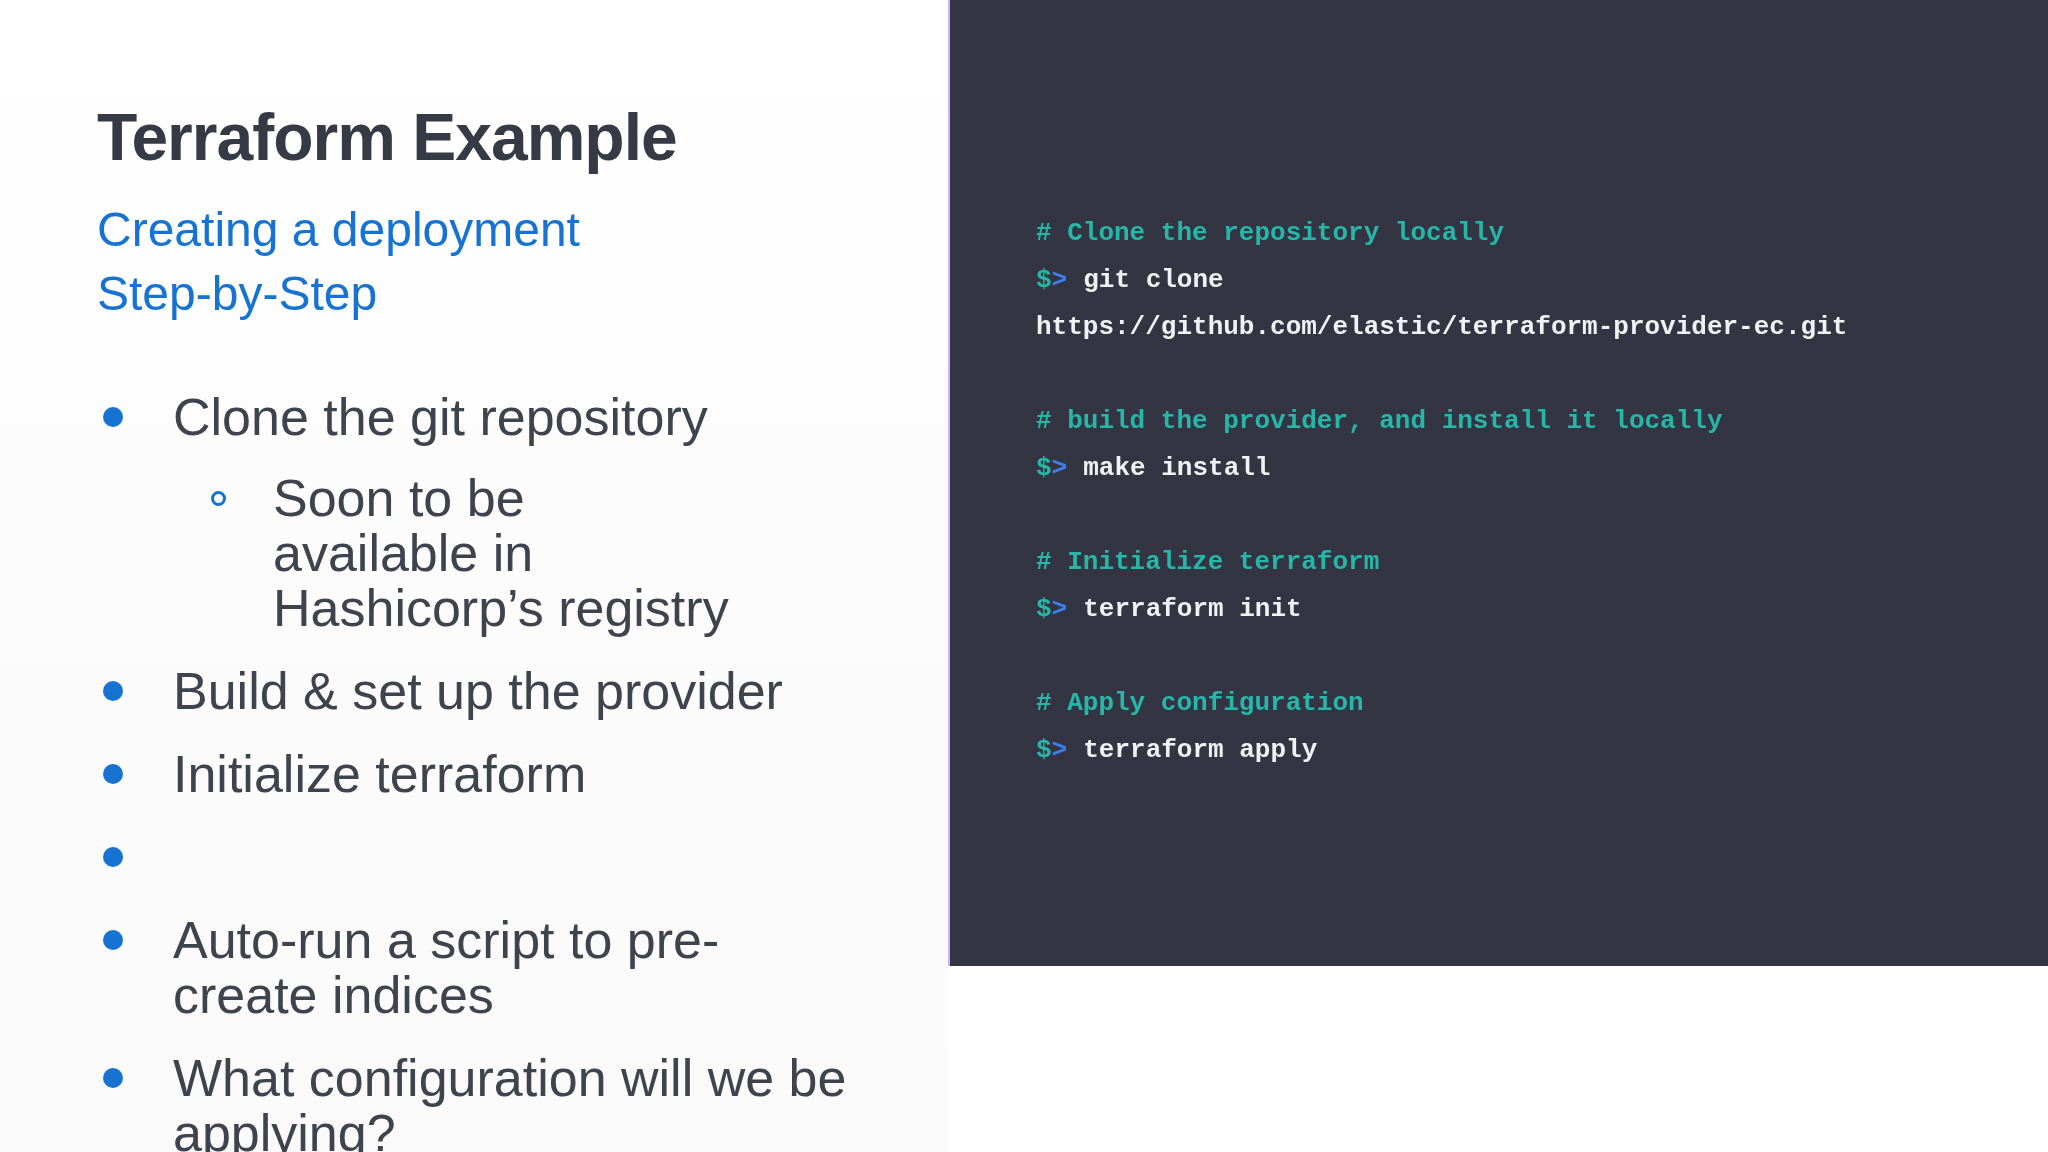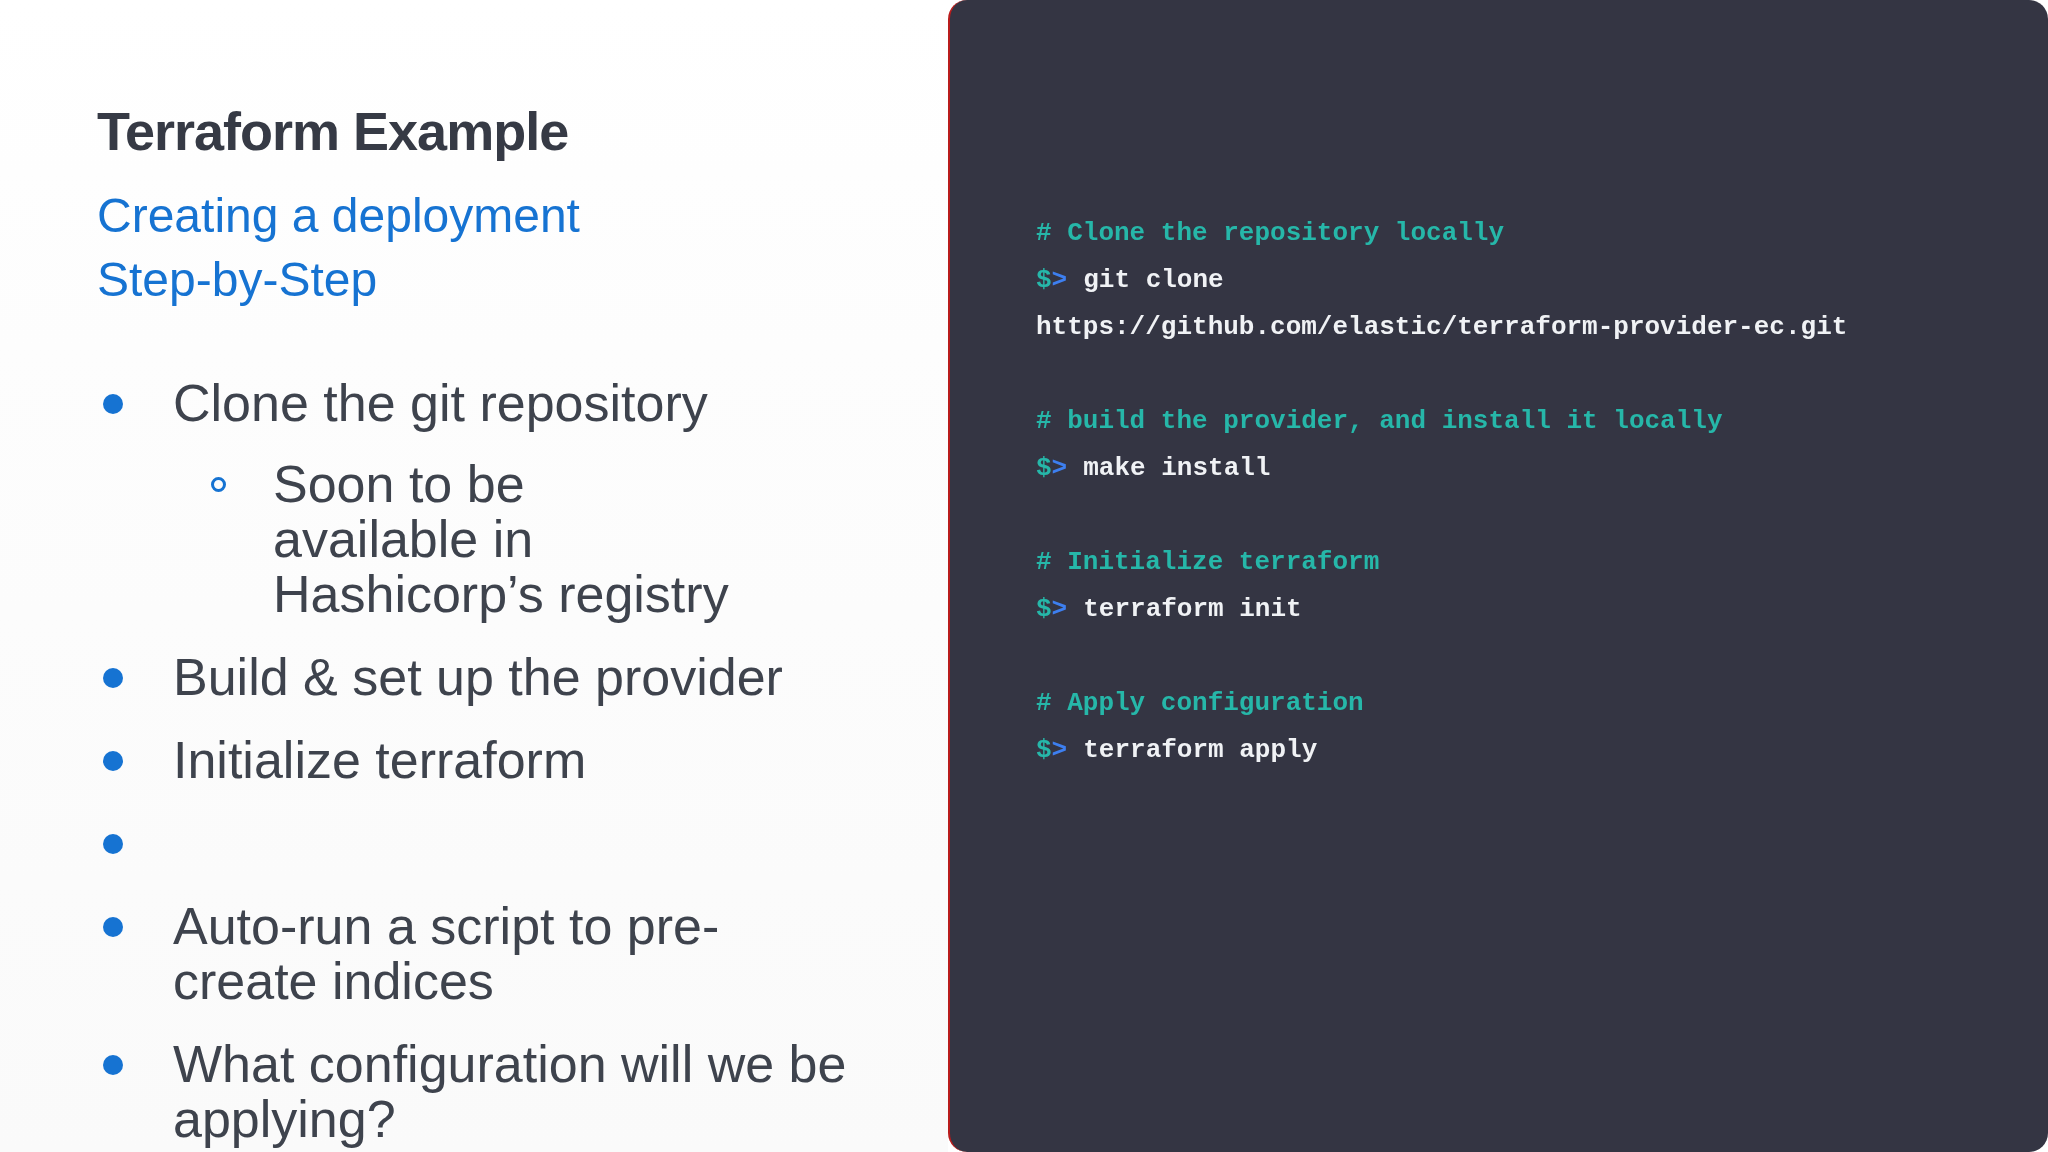--- a/index.html
+++ b/index.html
@@ -16,21 +16,21 @@
   body{font-family:"Liberation Sans", sans-serif;overflow:hidden;}
   .slide{width:2048px;height:1152px;display:flex;flex-direction:row;}
 
   
   .left-panel{
     width:948px;height:1152px;flex:0 0 948px;
     background:linear-gradient(180deg,#ffffff 0%,#fdfdfd 30%,#fafafa 100%);
     padding:100px 40px 0 97px;
   }
   .title{
-    font-size:54px;font-weight:700;letter-spacing:-1px;
+    font-size:66px;font-weight:700;letter-spacing:-1px;
     color:var(--title_dark,#363a45);line-height:1.15;
   }
   .subtitle{
     margin-top:22px;font-size:48px;font-weight:400;
     color:var(--accent_blue,#1673d2);line-height:64px;max-width:560px;
   }
   ul.bullets{margin-top:64px;list-style:none;}
   ul.bullets > li{display:flex;align-items:flex-start;margin-bottom:28px;}
   .marker{flex:0 0 76px;display:flex;align-items:center;height:55px;}
   .dot{
@@ -45,25 +45,24 @@
   ul.sublist > li{display:flex;align-items:flex-start;}
   .marker.sub{flex:0 0 64px;margin-left:36px;}
   .circle{
     width:15px;height:15px;border-radius:50%;
     border:3px solid var(--accent_blue,#1673d2);background:transparent;margin-left:2px;
   }
   .btext.sub{max-width:470px;}
 
   
   .right-panel{
-    flex:1;height:1152px;
+    flex:1;height:966px;
     background:var(--panel_dark,#343543);
-    border-left:2px solid #b91c1c;
+    border-left:2px solid #c4b5fd;
     padding:210px 30px 0 86px;
-    border-radius:19px;
   }
   .code{
     font-family:"Liberation Mono", monospace;
     font-size:26px;font-weight:700;line-height:47px;
     white-space:nowrap;
   }
   .code-block{margin-bottom:47px;}
   .comment{color:var(--code_teal,#26b7a9);}
   .prompt-dollar{color:var(--code_teal,#26b7a9);}
   .prompt-gt{color:var(--code_blue,#3d7ff0);}

